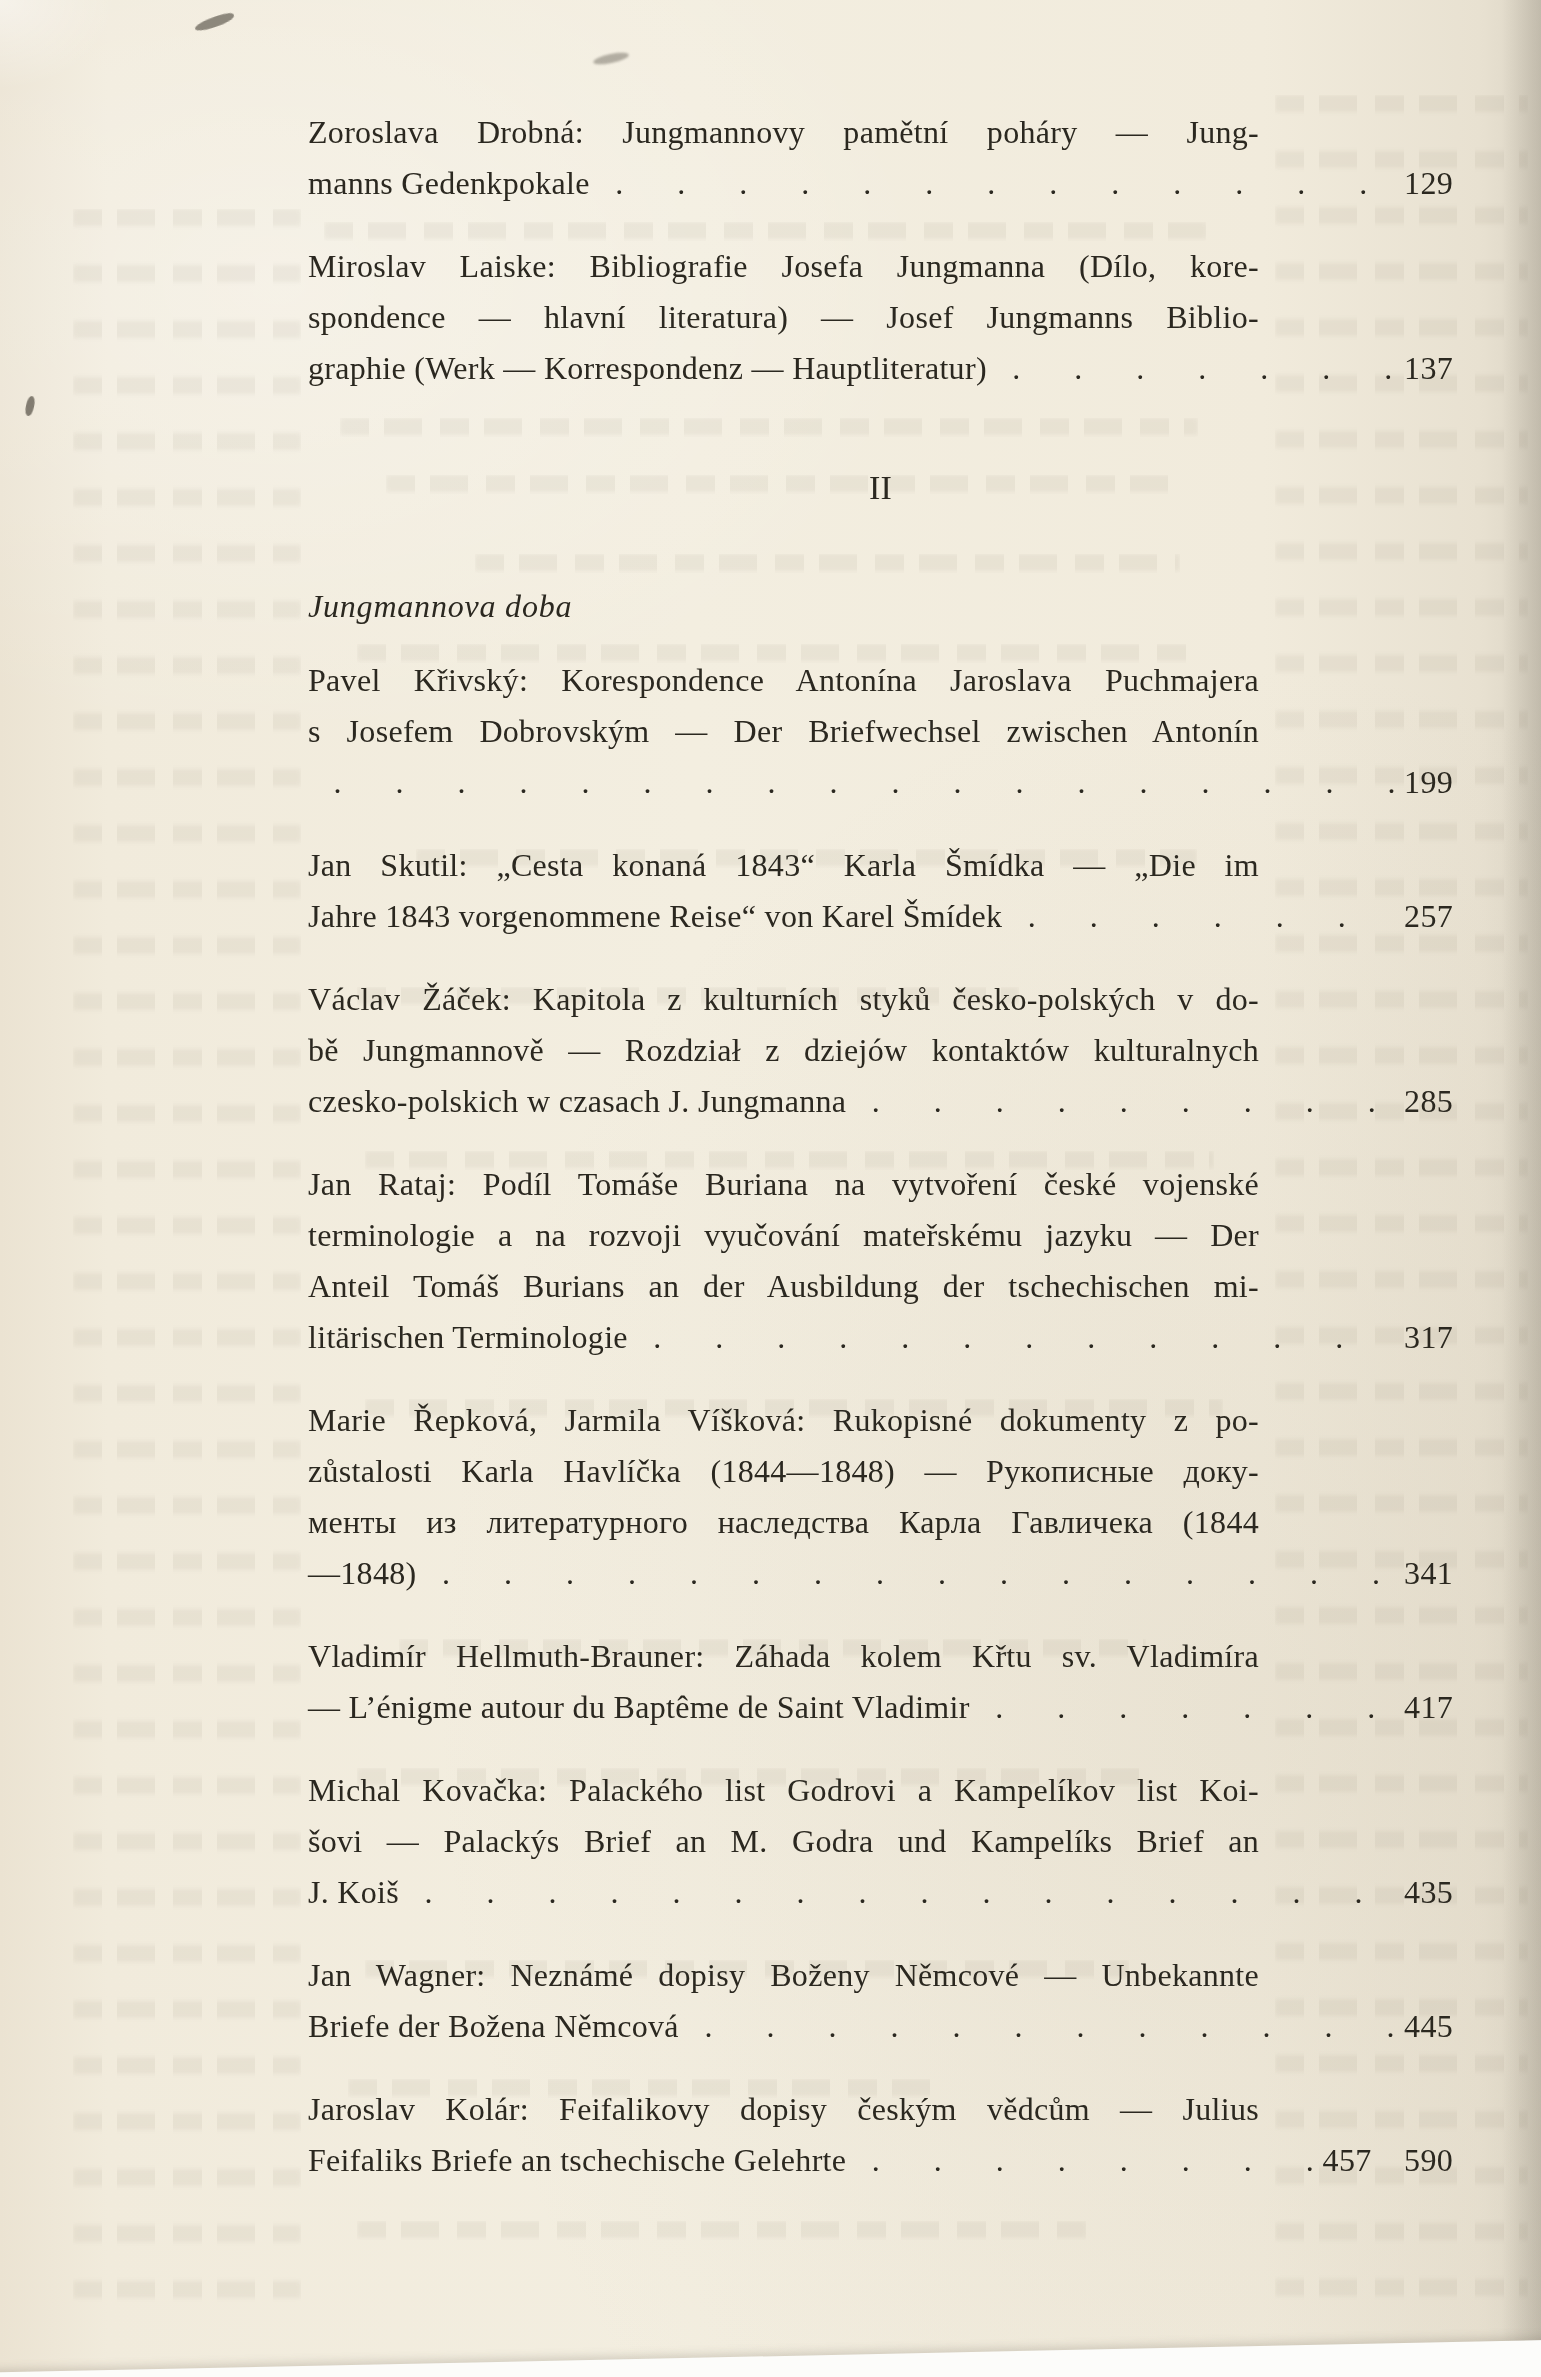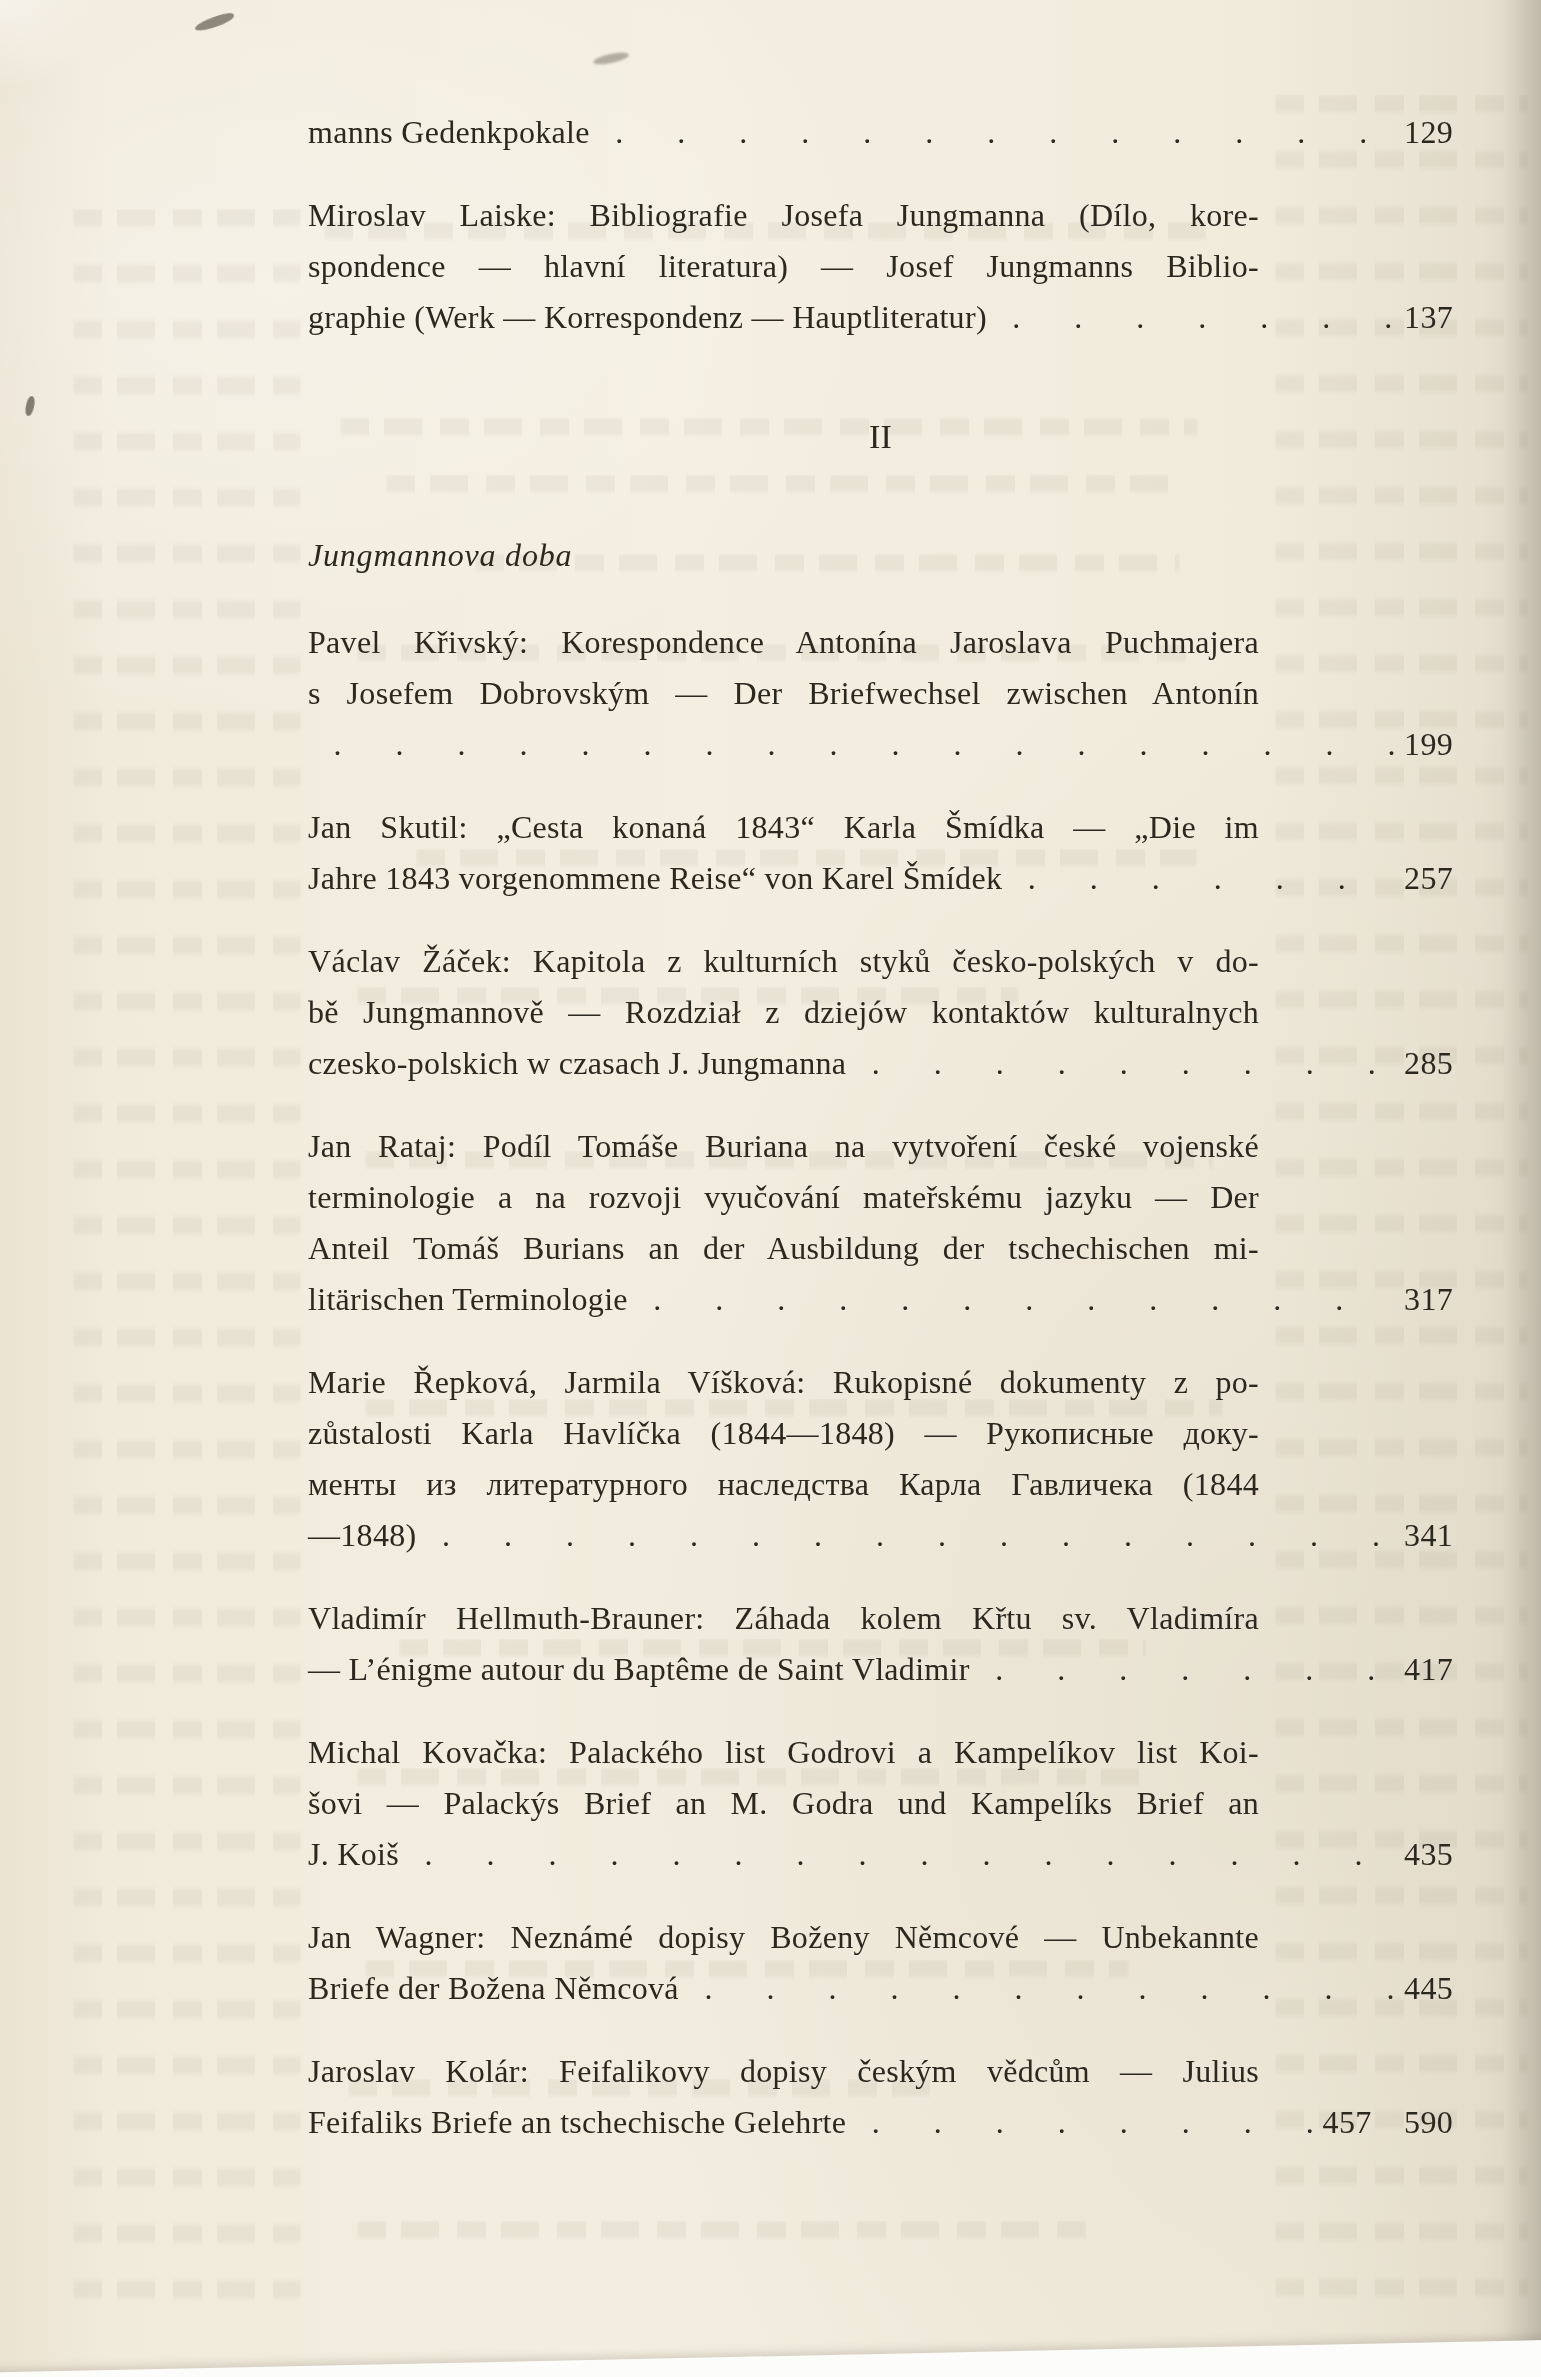--- a/index.html
+++ b/index.html
@@ -50,21 +50,21 @@
   }
   .entry-lastline .text{white-space:nowrap; flex:0 0 auto;}
   .leader{
     flex:1 1 auto; min-width:0;
     overflow:hidden; white-space:nowrap;
     letter-spacing:54px; margin-left:25.5px; margin-right:5.1px;
   }
   .pagenum{flex:0 0 auto; min-width:54px; text-align:right;}
   .pagenum.extra{margin-left:25.5px; min-width:56px;}
   .section-number{margin-top:68px; font-size:34px;text-align:center;}
-  .section-title{margin-top:68px; margin-bottom:36px; font-style:italic; letter-spacing:0.8px;}
+  .section-title{margin-top:68px; margin-bottom:23px; font-style:italic; letter-spacing:0.8px;}
   
   .edge-right{
     position:absolute; top:0; right:0; width:39px; height:100%;
     background:linear-gradient(90deg, rgba(90,84,72,0), rgba(90,84,72,.20));
     pointer-events:none;
   }
   .bottom-wedge{
     position:absolute; left:-25.5px; bottom:-72px; width:1613px; height:93px;
     background:#fcfcfa; transform:rotate(-1.2deg);
     box-shadow:0 -3.4px 8.5px rgba(120,112,98,.25);
@@ -101,20 +101,21 @@
   <div class="ghost g-row" style="left:365px;  top:1151px; width:849px;"></div>
   <div class="ghost g-row" style="left:365px;  top:1399px; width:858px;"></div>
   <div class="ghost g-row" style="left:399px;  top:1639px; width:747px;"></div>
   <div class="ghost g-row" style="left:357px;  top:1768px; width:790px;"></div>
   <div class="ghost g-row" style="left:365px;  top:1960px; width:764px;"></div>
   <div class="ghost g-row" style="left:348px;  top:2079px; width:594px;"></div>
   <div class="ghost g-row" style="left:357px;  top:2221px; width:730px;"></div>
 
   <div class="toc">
       <div class="entry">
+        <div class="entry-line">Zoroslava Drobná: Jungmannovy pamětní poháry — Jung-</div>
         <div class="entry-lastline">
           <span class="text">manns Gedenkpokale</span>
           <span class="leader">........................................</span>
           <span class="pagenum">129</span>
         </div>
       </div>
       <div class="entry">
         <div class="entry-line">Miroslav Laiske: Bibliografie Josefa Jungmanna (Dílo, kore-</div>
         <div class="entry-line">spondence — hlavní literatura) — Josef Jungmanns Biblio-</div>
         <div class="entry-lastline">

